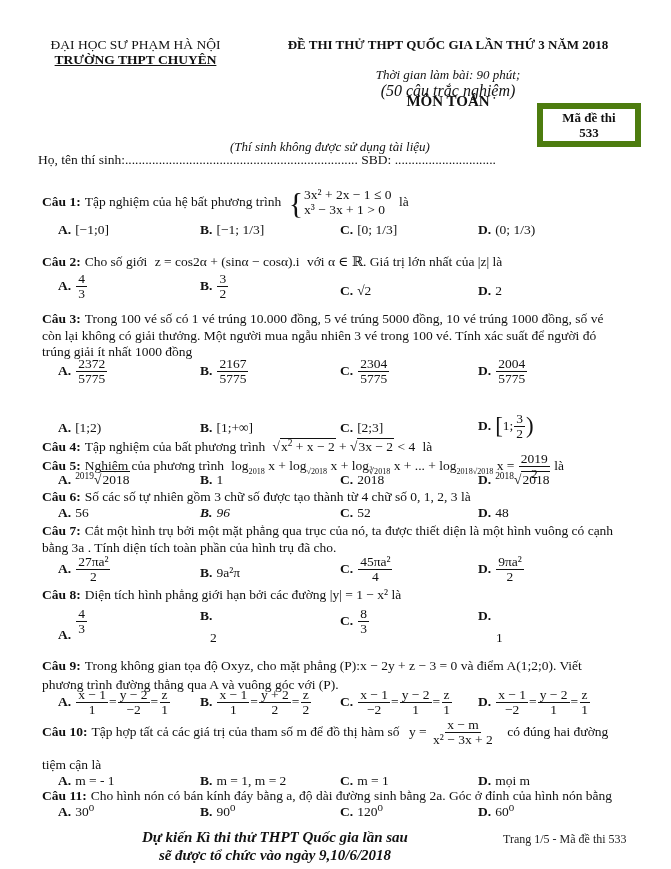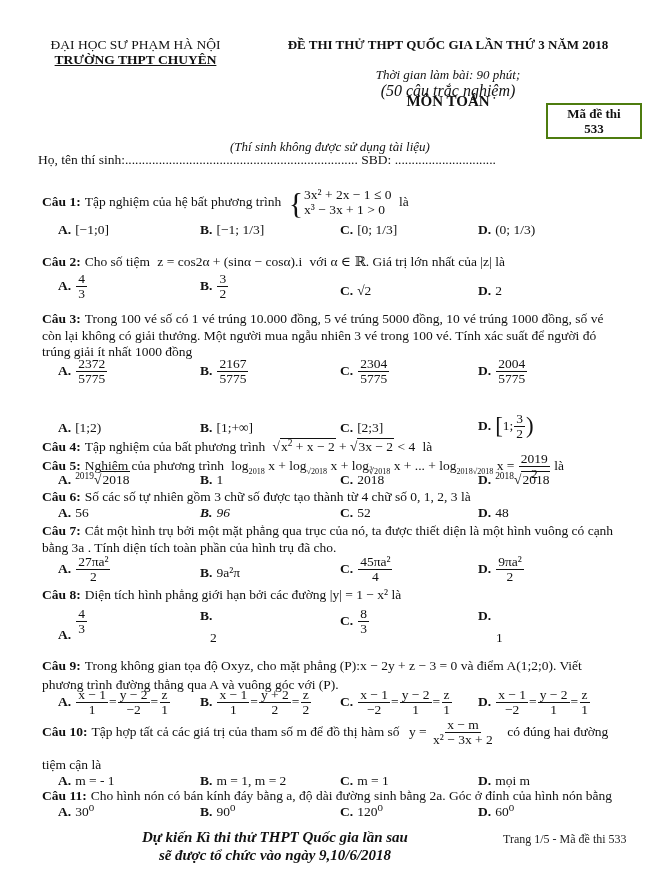--- a/index.html
+++ b/index.html
@@ -11,21 +11,21 @@
   .c { text-align: center; }
   .frac { display: inline-flex; flex-direction: column; align-items: center; vertical-align: middle; line-height: 1.05; margin: 0 1px; }
   .frac .num { border-bottom: 1px solid #111; padding: 0 2px; }
   .frac .den { padding: 0 2px; }
   .sup { font-size: 0.7em; vertical-align: super; line-height: 0; }
   .sub { font-size: 0.6em; vertical-align: sub; line-height: 0; }
   .bracket { font-size: 1.7em; line-height: 1; vertical-align: middle; font-weight: normal; }
   .sqrt { border-top: 1px solid #111; padding: 0 1px; }
   .label { font-weight: bold; margin-right: 4px; }
   .q { font-size: 13.5px; }
-  .box { position: absolute; border: 2px solid #4d7c0f; margin-left: 9px; }
+  .box { position: absolute; border: 6px solid #4d7c0f; }
   .sys { display: inline-flex; align-items: center; vertical-align: middle; }
   .sys .brace { font-size: 30px; line-height: 1; margin-right: 1px; }
   .sys .rows { display: inline-flex; flex-direction: column; line-height: 1.1; }
   .underline { text-decoration: underline; }
 </style>
 </head>
 <body>
 
 <div class="abs c" style="left:28px; top:37px; width:215px; font-size:13.5px;">ĐẠI HỌC SƯ PHẠM HÀ NỘI</div>
 <div class="abs c b underline" style="left:28px; top:52px; width:215px; font-size:13.5px;">TRƯỜNG THPT CHUYÊN</div>
@@ -53,21 +53,21 @@
     </span>
   </span>
   <span style="margin-left:4px;">là</span>
 </div>
 <div class="abs q" style="left:58px; top:222px;"><span class="label">A.</span><span>[−1;0]</span></div>
 <div class="abs q" style="left:200px; top:222px;"><span class="label">B.</span><span>[−1; 1/3]</span></div>
 <div class="abs q" style="left:340px; top:222px;"><span class="label">C.</span><span>[0; 1/3]</span></div>
 <div class="abs q" style="left:478px; top:222px;"><span class="label">D.</span><span>(0; 1/3)</span></div>
 
 <div class="abs q" style="left:42px; top:253px;">
-  <span class="label">Câu 2:</span><span>Cho số tiệm</span>
+  <span class="label">Câu 2:</span><span>Cho số giới</span>
   <span style="margin:0 4px;">z = cos2α + (sinα − cosα).i</span>
   <span>với α ∈ ℝ. Giá trị lớn nhất của |z| là</span>
 </div>
 <div class="abs q" style="left:58px; top:272px;"><span class="label">A.</span><span class="frac">
       <span class="num">4</span>
       <span class="den">3</span>
     </span></div>
 <div class="abs q" style="left:200px; top:272px;"><span class="label">B.</span><span class="frac">
       <span class="num">3</span>
       <span class="den">2</span>

